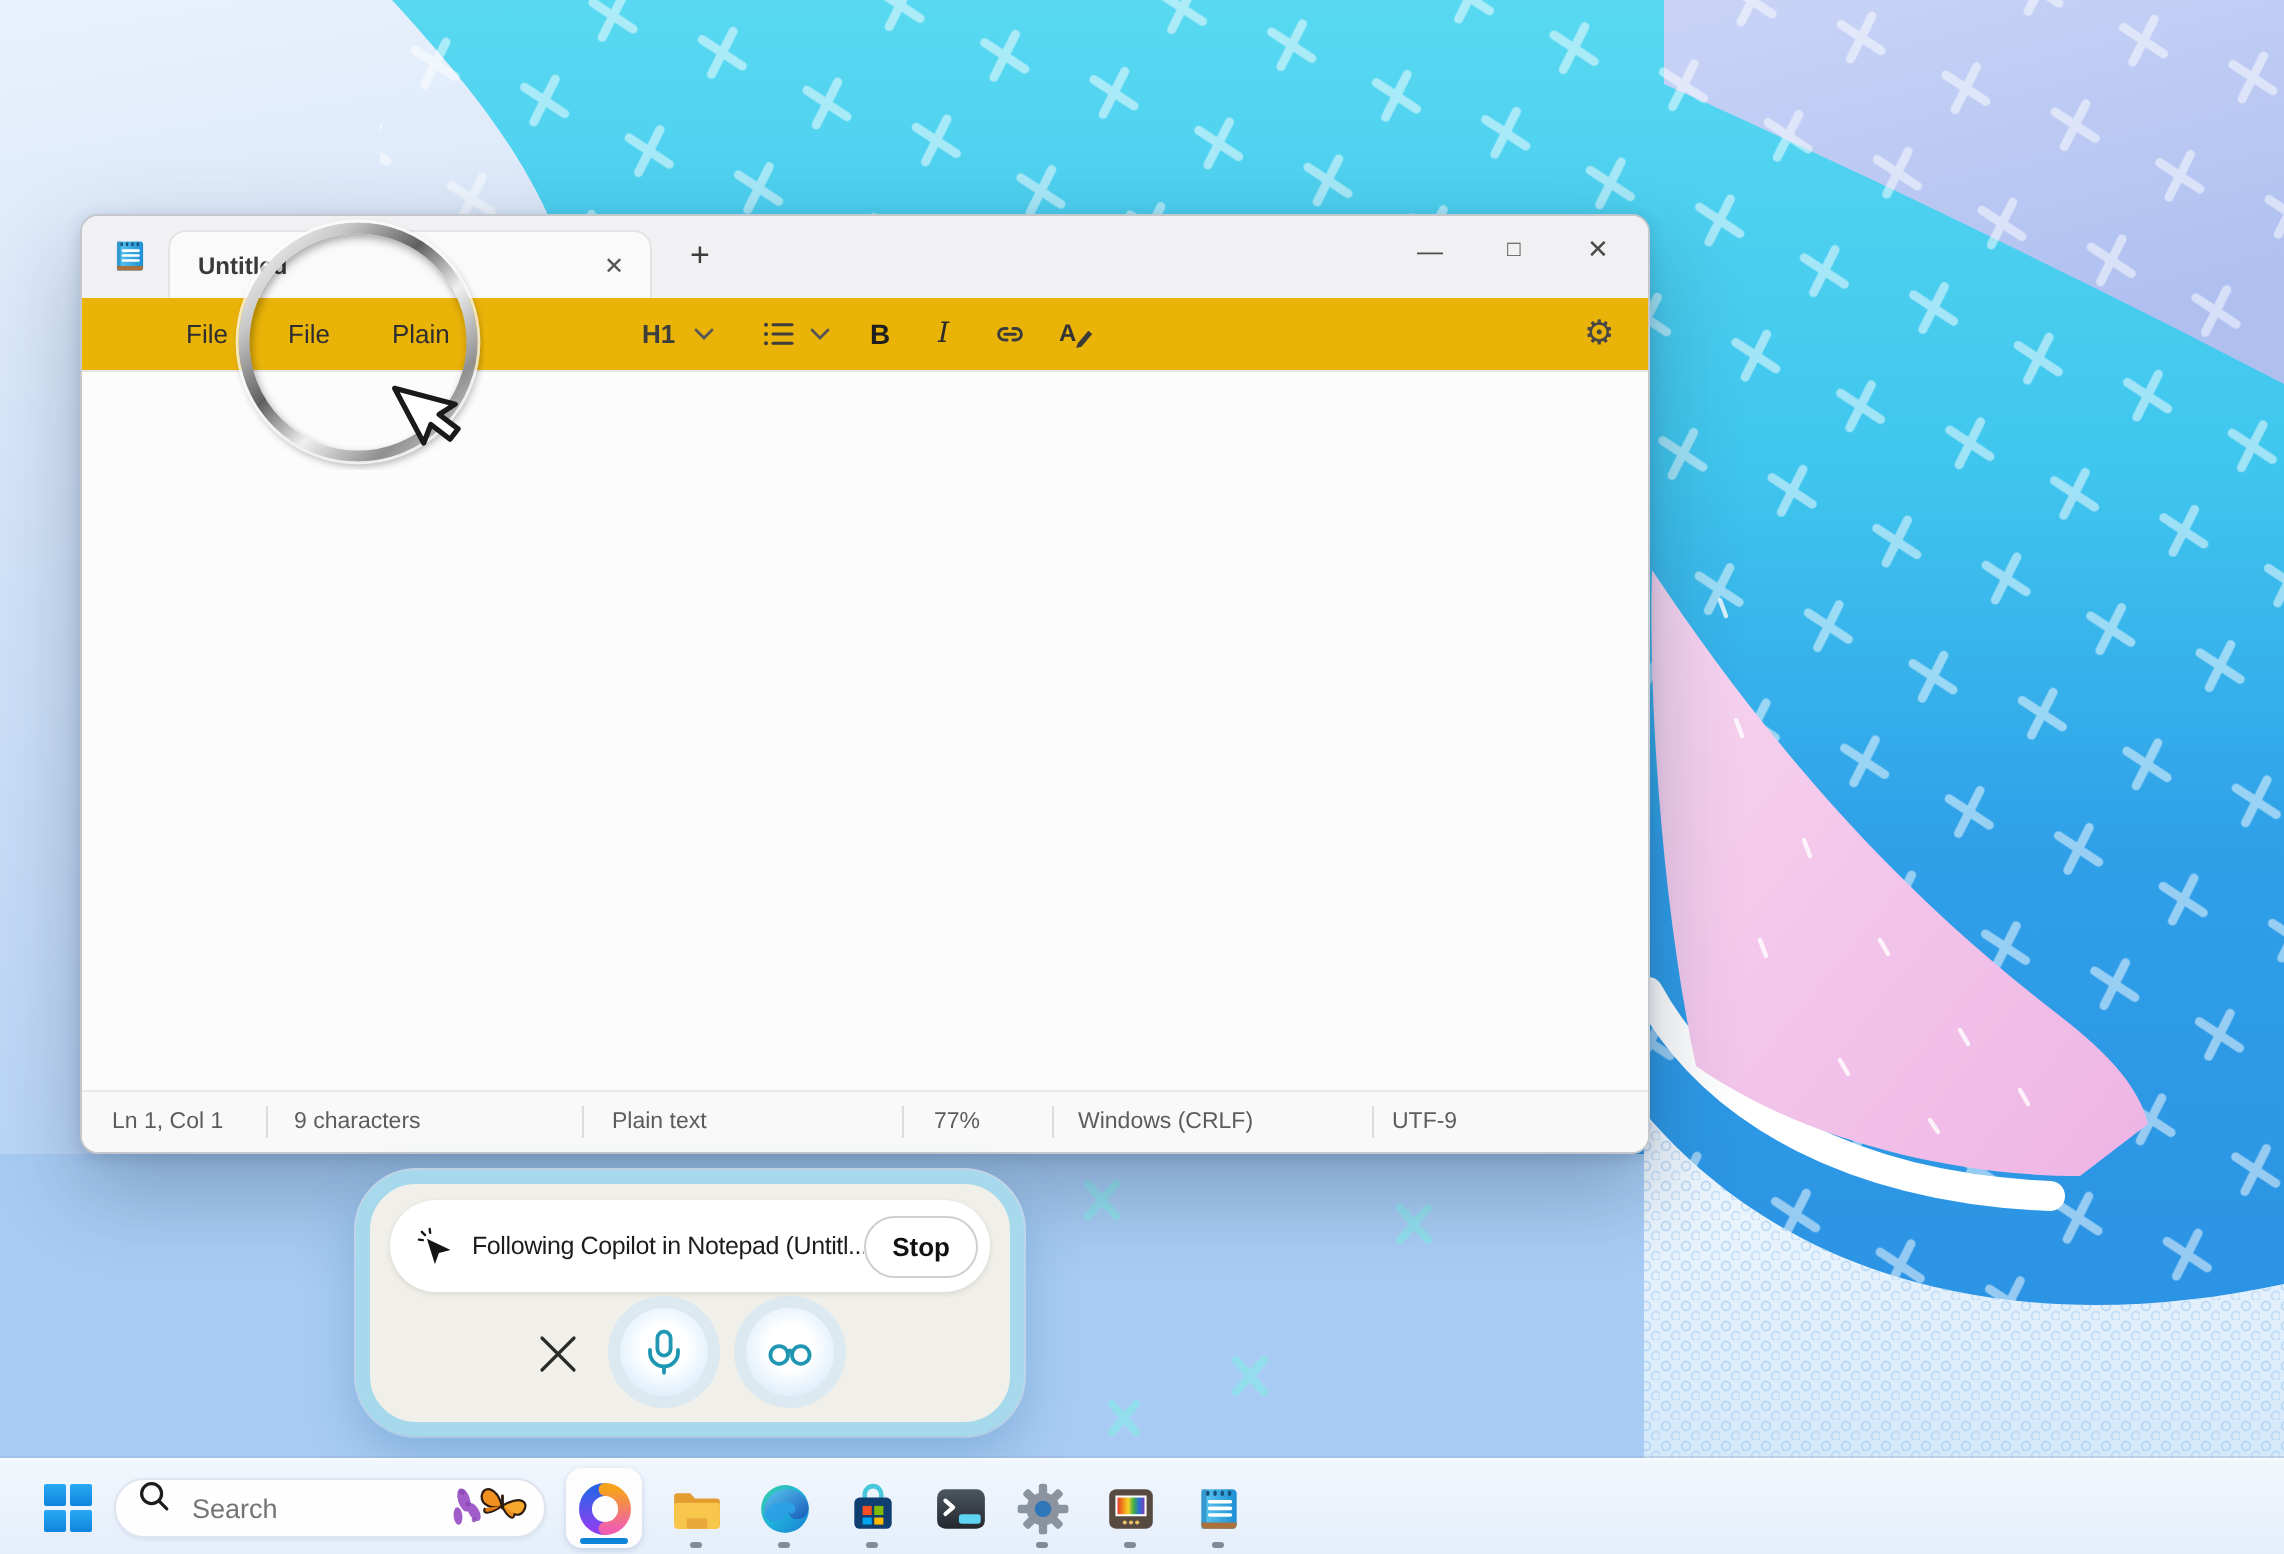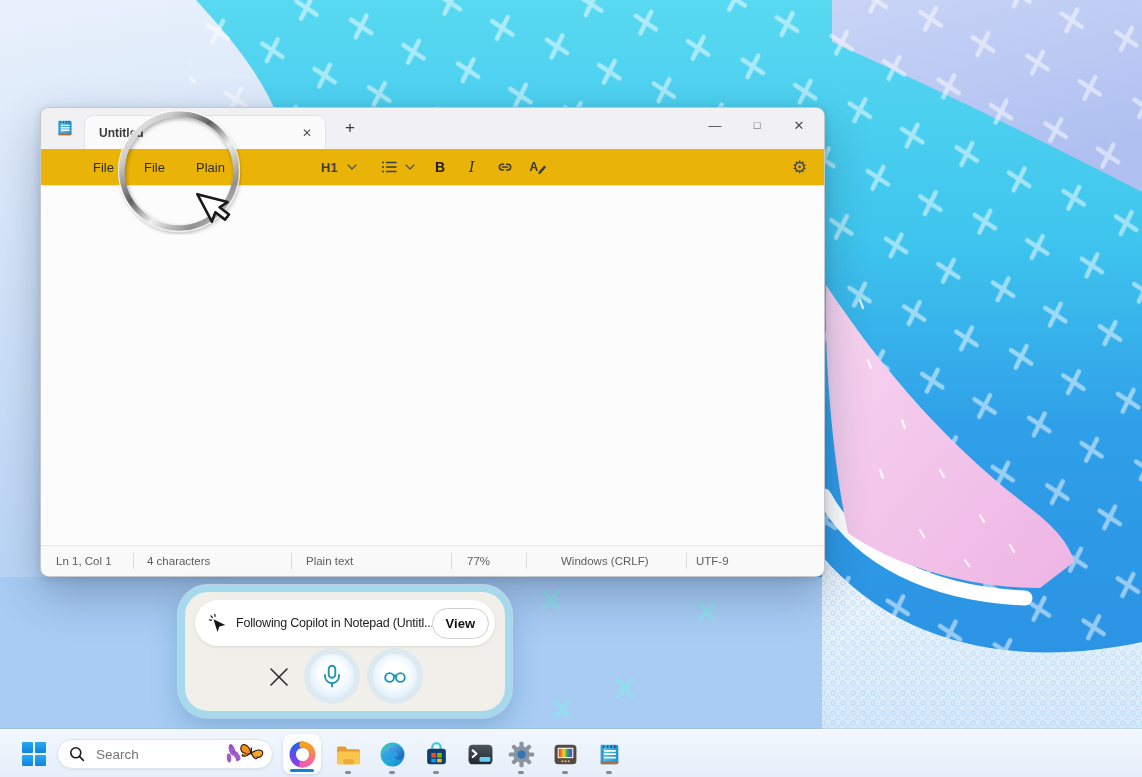--- a/index.html
+++ b/index.html
@@ -66,21 +66,21 @@
     background:radial-gradient(circle at 50% 45%, #ffffff 35%, #e3f1fc 70%, #cfe6fa 100%);
     box-shadow:0 0 0 6px rgba(195,226,248,.45);display:flex;align-items:center;justify-content:center;}
   .cop-mic{left:125px;} .cop-glasses{left:188px;}
 
   
   .taskbar{position:absolute;left:0;right:0;bottom:0;height:47px;z-index:40;
     background:linear-gradient(180deg,#f2f7fd,#e5eefa);
     border-top:1px solid rgba(255,255,255,.7);box-shadow:0 -1px 0 rgba(150,170,200,.35);}
   .tb-start{position:absolute;left:21px;top:11px;width:26px;height:26px;}
   .tb-search{position:absolute;left:57px;top:9px;width:216px;height:30px;background:#fefefe;
-    border:1px solid #dfe5ee;border-radius:15px;box-sizing:border-box;display:flex;align-items:center;
+    border:1px solid #dfe5ee;border-radius:15px;box-sizing:border-box;display:flex;
     box-shadow:0 1px 2px rgba(80,110,150,.10);}
   .tb-search svg.mag{margin-left:11px;flex:0 0 auto;}
   .tb-search input{flex:1 1 auto;border:none;outline:none;background:transparent;margin-left:9px;
     font-size:13.5px;color:#444;font-family:inherit;width:90px;}
   .tb-search .butterfly{flex:0 0 auto;margin-right:6px;}
   .tb-app{position:absolute;top:4px;width:38px;height:40px;display:flex;align-items:center;justify-content:center;border-radius:8px;}
   .tb-app.active{background:#fdfdfe;box-shadow:0 1px 3px rgba(90,120,160,.25);}
   .tb-underline{position:absolute;bottom:2px;left:50%;transform:translateX(-50%);width:24px;height:3px;border-radius:2px;background:#0c84d8;}
   .tb-dot{position:absolute;top:41px;width:6px;height:3px;border-radius:1.5px;background:#68727f;opacity:.8;}
 </style>
@@ -227,27 +227,27 @@
         <path d="M9.8 13.8 l5.4-6.4 1.9 1.6 -5.4 6.4 -2.6 0.6 Z" fill="#3a3a3a"></path>
       </svg>
       <span class="fmt f-gear">⚙</span>
     </div>
 
     <div class="np-editor"></div>
 
     <div class="np-statusbar">
       <span class="sb-item" style="left:15px">Ln 1, Col 1</span>
       <span class="sb-sep" style="left:92px"></span>
-      <span class="sb-item" style="left:106px">4 characters</span>
+      <span class="sb-item" style="left:106px">9 characters</span>
       <span class="sb-sep" style="left:250px"></span>
       <span class="sb-item" style="left:265px">Plain text</span>
       <span class="sb-sep" style="left:410px"></span>
       <span class="sb-item" style="left:426px">77%</span>
       <span class="sb-sep" style="left:485px"></span>
-      <span class="sb-item" style="left:520px">Windows (CRLF)</span>
+      <span class="sb-item" style="left:498px">Windows (CRLF)</span>
       <span class="sb-sep" style="left:645px"></span>
       <span class="sb-item" style="left:655px">UTF-9</span>
     </div>
   </div>
 
   <svg class="ring" viewBox="0 0 126 126">
     <defs>
       <linearGradient id="mring" x1="0" y1="0" x2="1" y2="1">
         <stop offset="0" stop-color="#ffffff"></stop>
           <stop offset="0.22" stop-color="#c9c9c9"></stop>
@@ -271,21 +271,21 @@
     <div class="cop-pill">
       <svg class="cop-cursoricon" viewBox="0 0 22 22">
         <path d="M6 7 L19 13.2 L12.6 14.8 L10.4 21 Z" fill="#141414"></path>
         <g stroke="#141414" stroke-width="1.3" stroke-linecap="round">
           <path d="M3.2 3.2 l1.8 1.8"></path>
             <path d="M7.5 1.6 l0.3 2.2"></path>
             <path d="M1.6 7.5 l2.2 0.3"></path>
         </g>
       </svg>
       <span class="cop-text">Following Copilot in Notepad (Untitl...</span>
-      <span class="cop-stop">View</span>
+      <span class="cop-stop">Stop</span>
     </div>
     <svg class="cop-close" viewBox="0 0 24 24">
       <g stroke="#2b2b2b" stroke-width="1.6" stroke-linecap="round">
         <path d="M4 4 L20 20"></path>
           <path d="M20 4 L4 20"></path>
       </g>
     </svg>
     <div class="cop-circle cop-mic">
       <svg width="26" height="26" viewBox="0 0 26 26">
         <g stroke="#1f96b2" stroke-width="1.9" fill="none" stroke-linecap="round">

